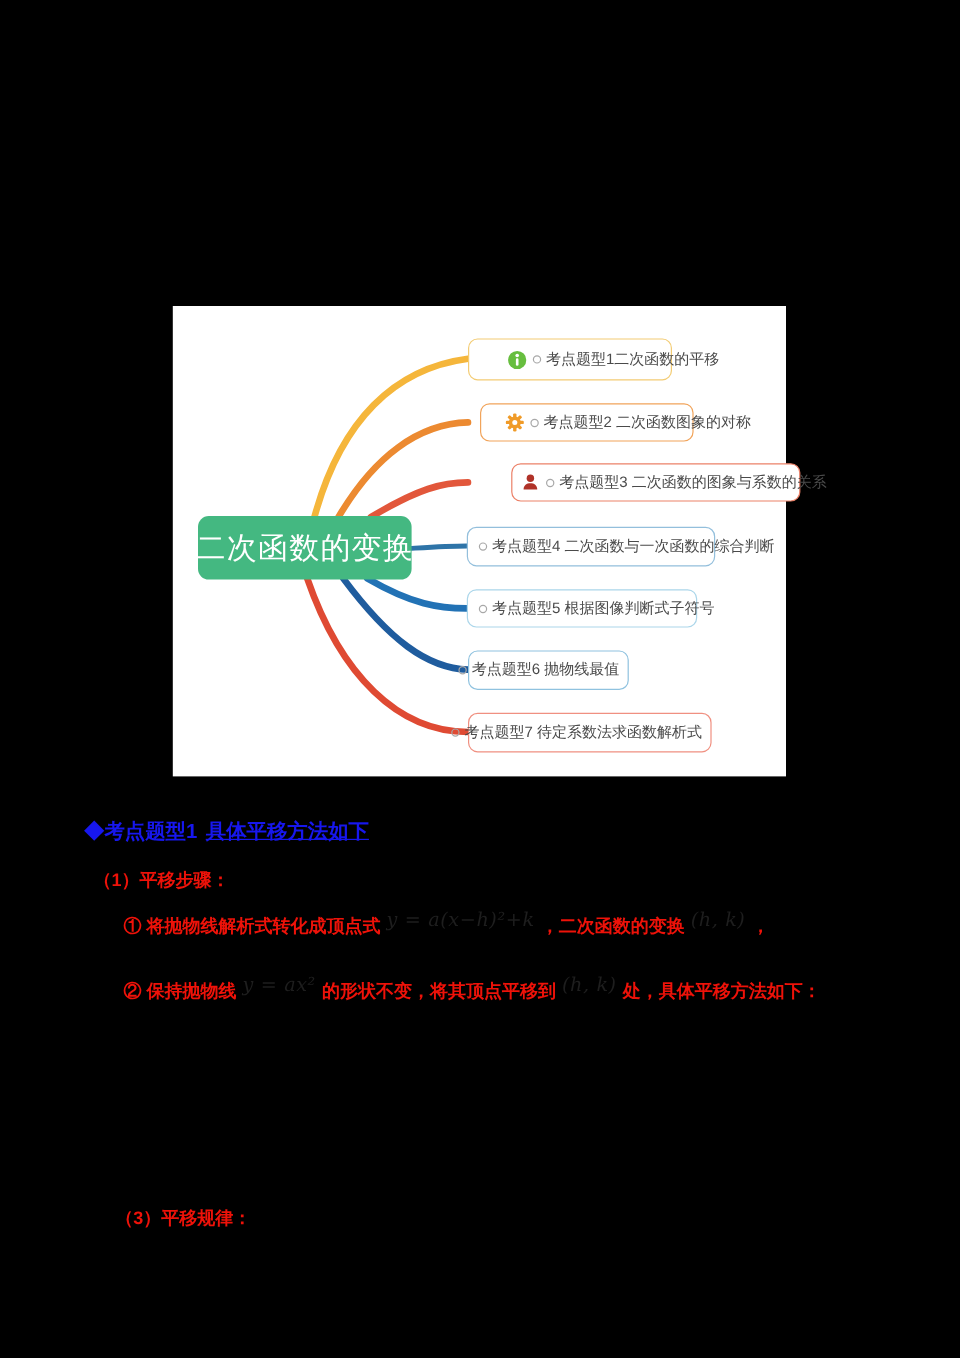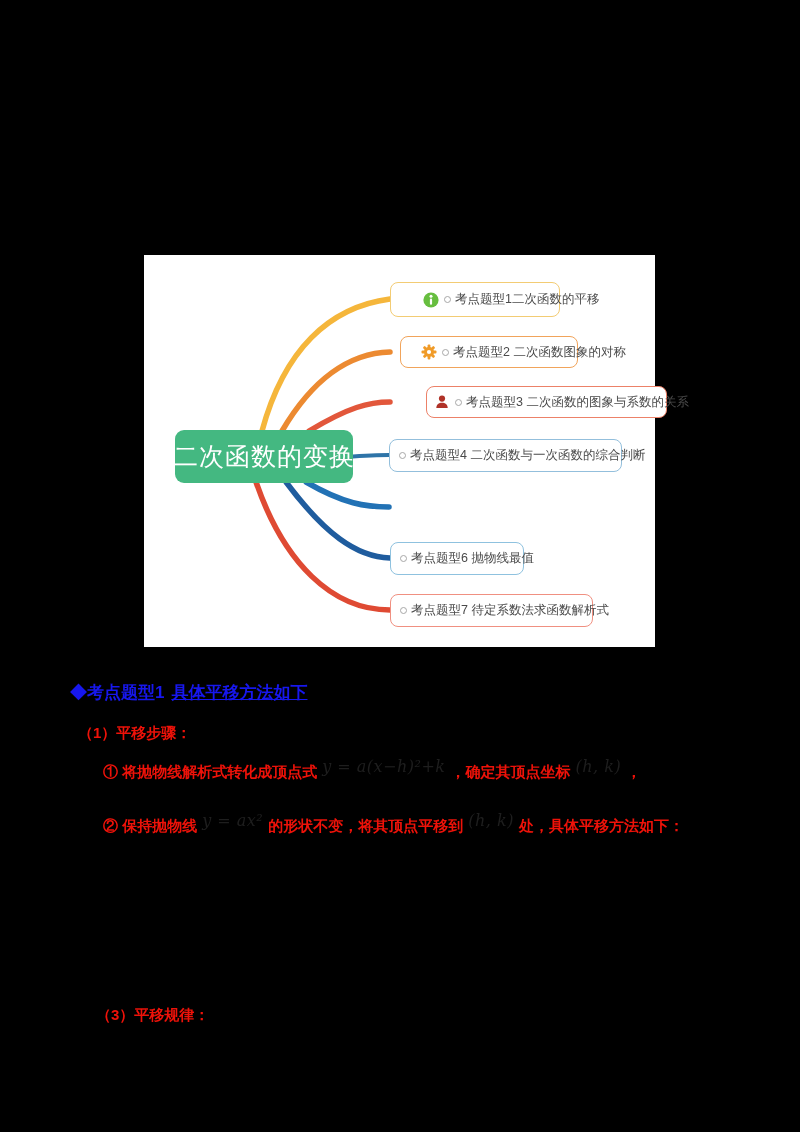--- a/index.html
+++ b/index.html
@@ -11,34 +11,34 @@
   
   .mindmap-panel{
     position:absolute;left:144px;top:255px;width:511px;height:392px;
     background:#ffffff;
   }
   .mindmap-panel svg.curves{position:absolute;left:0;top:0;}
   .root-node{
     position:absolute;left:21px;top:175px;width:178px;height:53px;
     background:#44B881;border-radius:9px;color:#ffffff;
     display:flex;align-items:center;justify-content:center;
-    font-size:25px;letter-spacing:1px;white-space:nowrap;z-index:3;margin-left:10px;
+    font-size:25px;letter-spacing:1px;white-space:nowrap;z-index:3;
   }
   .topic-node{
     position:absolute;background:#ffffff;border:1.5px solid #ccc;border-radius:8px;
     display:flex;align-items:center;padding:0 7px;box-sizing:border-box;
     color:#4a4a4a;font-size:12.5px;white-space:nowrap;z-index:2;
   }
   .t1{left:246px;top:27px;width:170px;height:35px;border-color:#F3CC74;padding-left:32px;}
   .t2{left:256px;top:81px;width:178px;height:32px;border-color:#F1A45B;padding-left:20px;}
   .t3{left:246px;top:131px;width:241px;height:32px;border-color:#EC8168;margin-left:36px;}
-  .t4{left:245px;top:184px;width:233px;height:33px;border-color:#93BFDC;}
+  .t4{left:245px;top:184px;width:207px;height:33px;border-color:#93BFDC;}
   .t5{left:245px;top:236px;width:192px;height:32px;border-color:#ABD6EA;}
-  .t6{left:246px;top:287px;width:134px;height:33px;border-color:#8FC2DF;}
-  .t7{left:246px;top:339px;width:203px;height:33px;border-color:#F09081;}
+  .t6{left:246px;top:287px;width:134px;height:33px;border-color:#8FC2DF;justify-content:flex-end;}
+  .t7{left:246px;top:339px;width:203px;height:33px;border-color:#F09081;justify-content:flex-end;}
   .icon{width:16px;height:16px;margin-right:3px;flex:0 0 auto;display:inline-block;}
   .bullet{
     width:5px;height:5px;border:1px solid #a8a8a8;border-radius:50%;
     margin:0 4px 0 2px;flex:0 0 auto;display:inline-block;
   }
   
   .heading{
     position:absolute;left:70px;top:681px;
     color:#1717EE;font-weight:700;font-size:17px;white-space:nowrap;
   }
@@ -111,39 +111,43 @@
     </span>
     <span class="bullet"></span>
     <span>考点题型3 二次函数的图象与系数的关系</span>
   </div>
 
   <div class="topic-node t4">
     <span class="bullet"></span>
     <span>考点题型4 二次函数与一次函数的综合判断</span>
   </div>
 
+  <div class="topic-node t5">
+    <span class="bullet"></span>
+    <span>考点题型5 根据图像判断式子符号</span>
+  </div>
 
   <div class="topic-node t6">
     <span class="bullet"></span>
     <span>考点题型6 抛物线最值</span>
   </div>
 
   <div class="topic-node t7">
     <span class="bullet"></span>
     <span>考点题型7  待定系数法求函数解析式</span>
   </div>
 </div>
 
 <div class="heading">
   <span>◆考点题型1</span><span class="u">具体平移方法如下</span>
 </div>
 
 <div class="redline lbl1">（1）平移步骤：</div>
 
 <div class="redline step1">
-  <span>① 将抛物线解析式转化成顶点式</span><span class="math">y = a(x−h)²+k</span><span>，确定其顶点坐标</span><span class="math">(h, k)</span><span>，</span>
+  <span>① 将抛物线解析式转化成顶点式</span><span class="math">y = a(x−h)²+k</span><span>，二次函数的变换</span><span class="math">(h, k)</span><span>，</span>
 </div>
 
 <div class="redline step2">
   <span>② 保持抛物线</span><span class="math">y = ax²</span><span>的形状不变，将其顶点平移到</span><span class="math">(h, k)</span><span>处，具体平移方法如下：</span>
 </div>
 
 <div class="redline lbl2">（3）平移规律：</div>
 
 </body></html>

